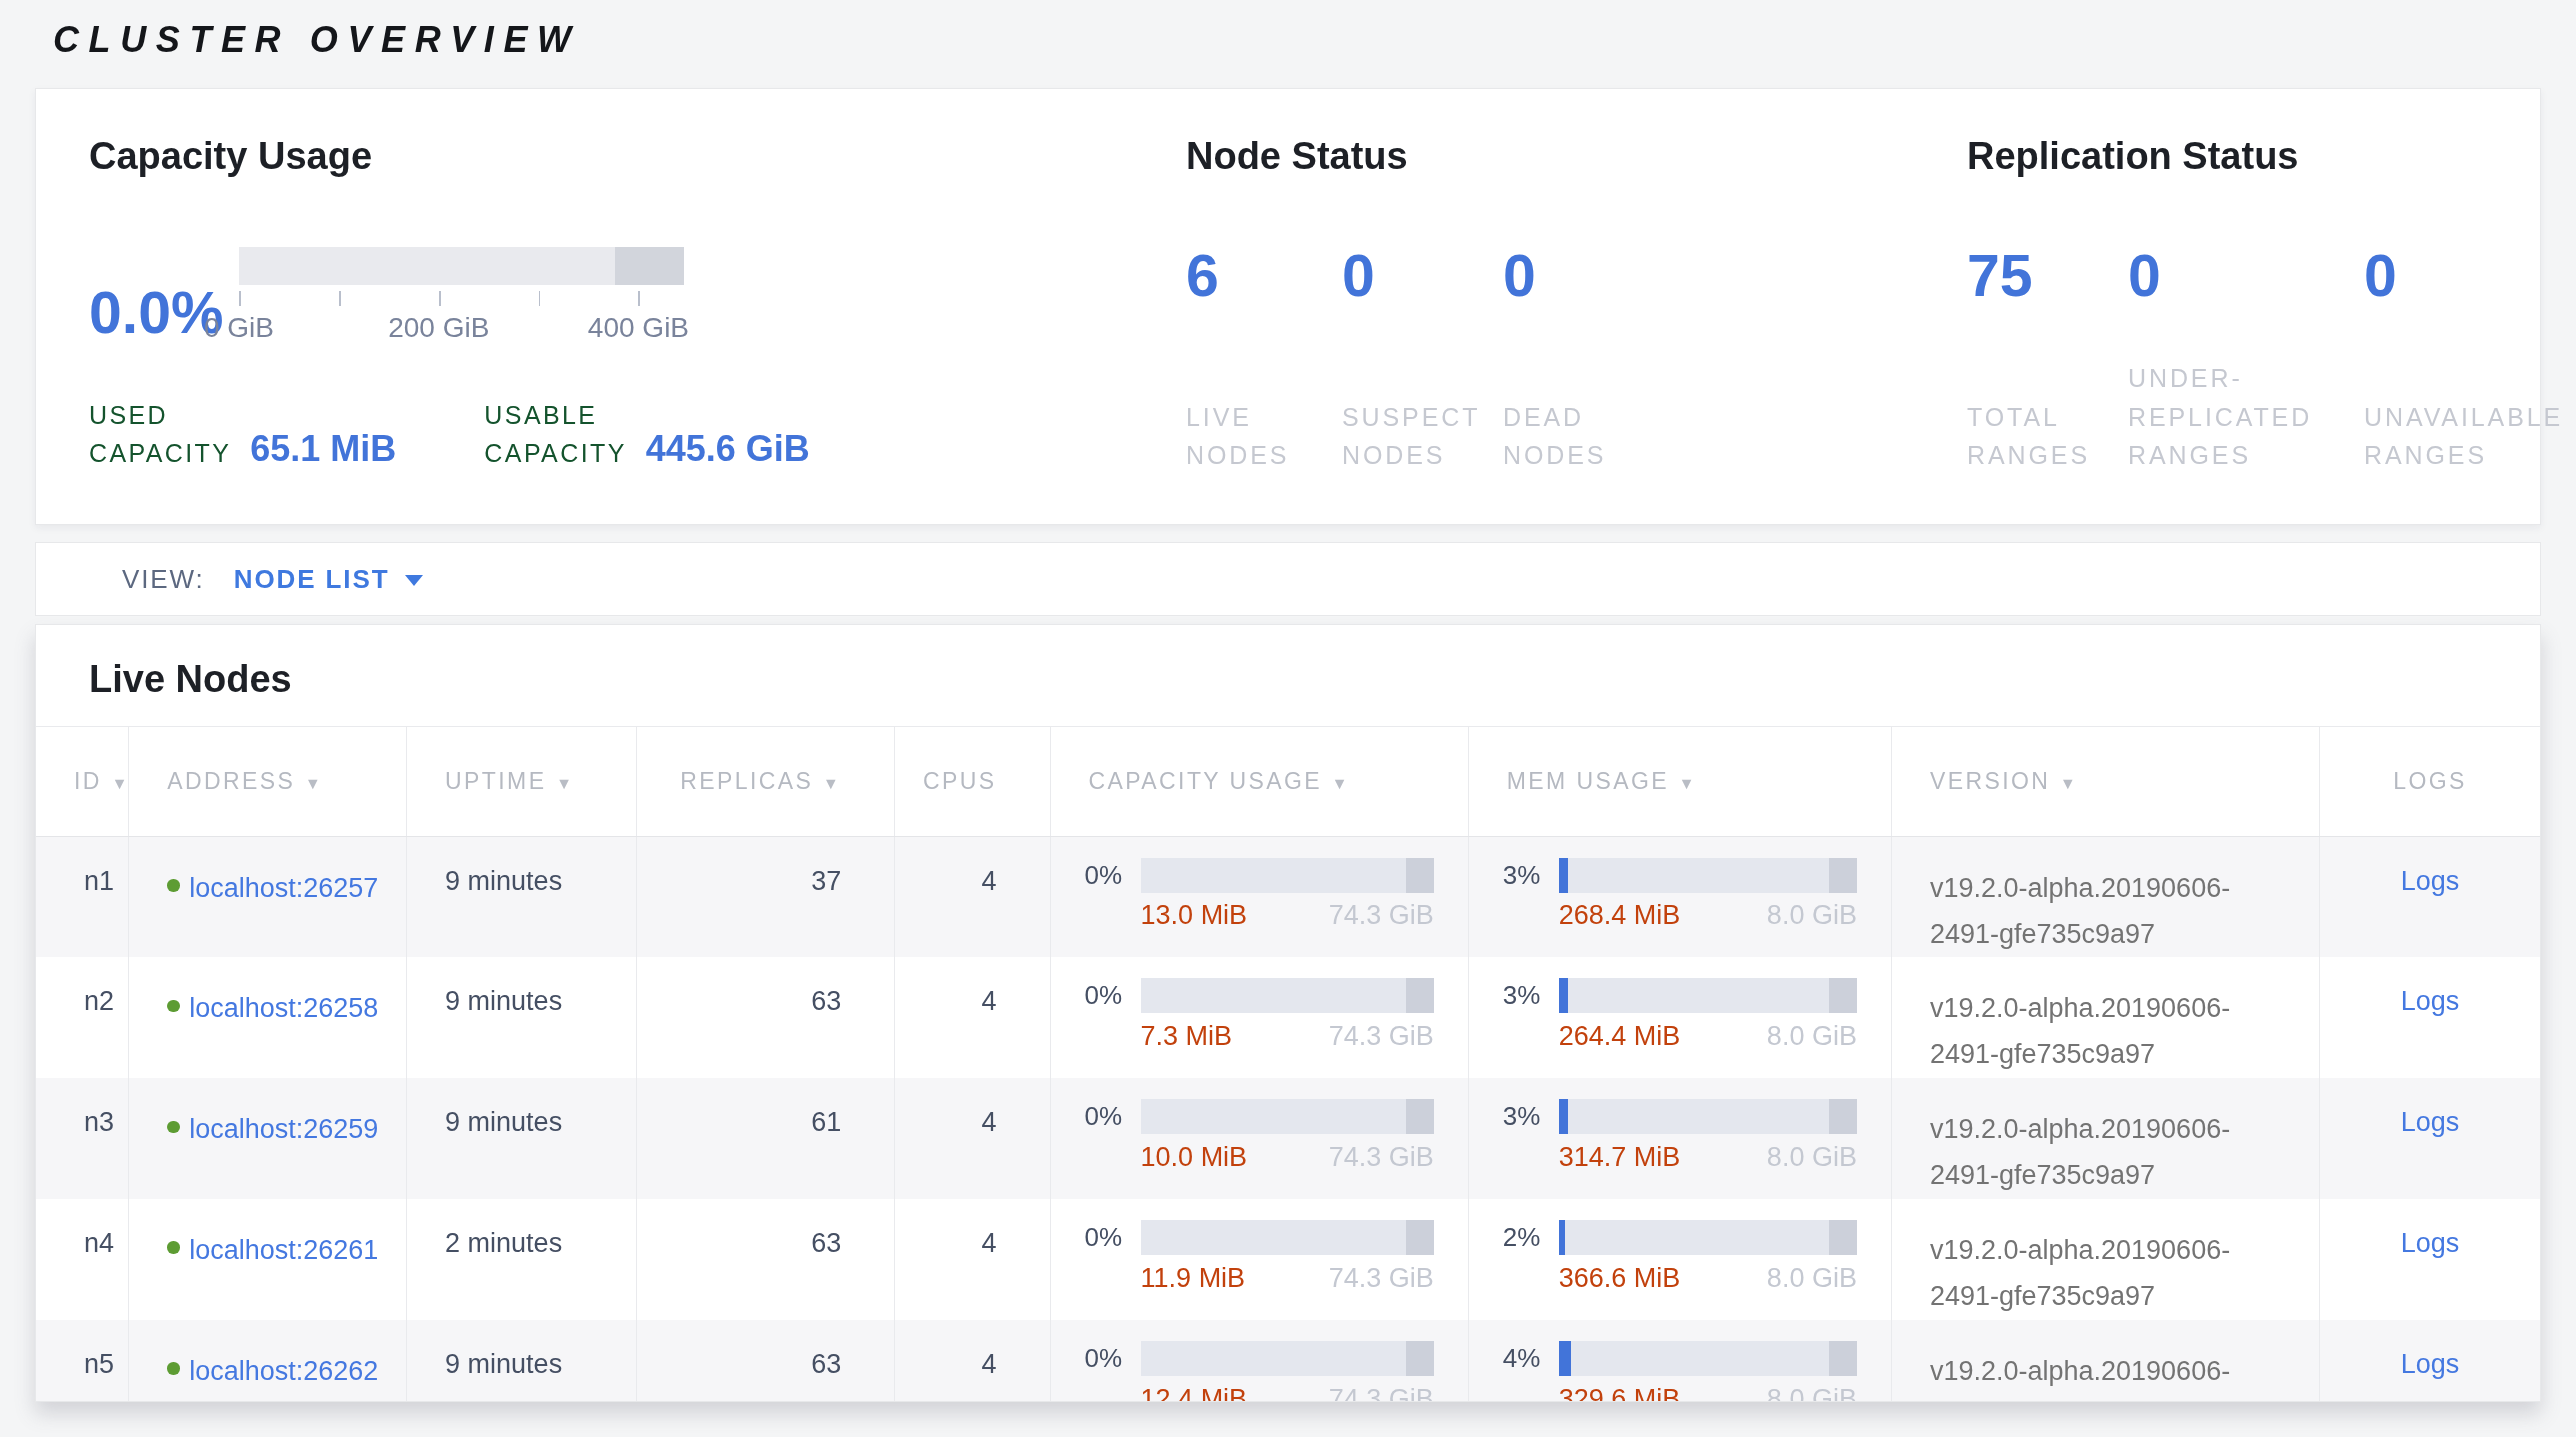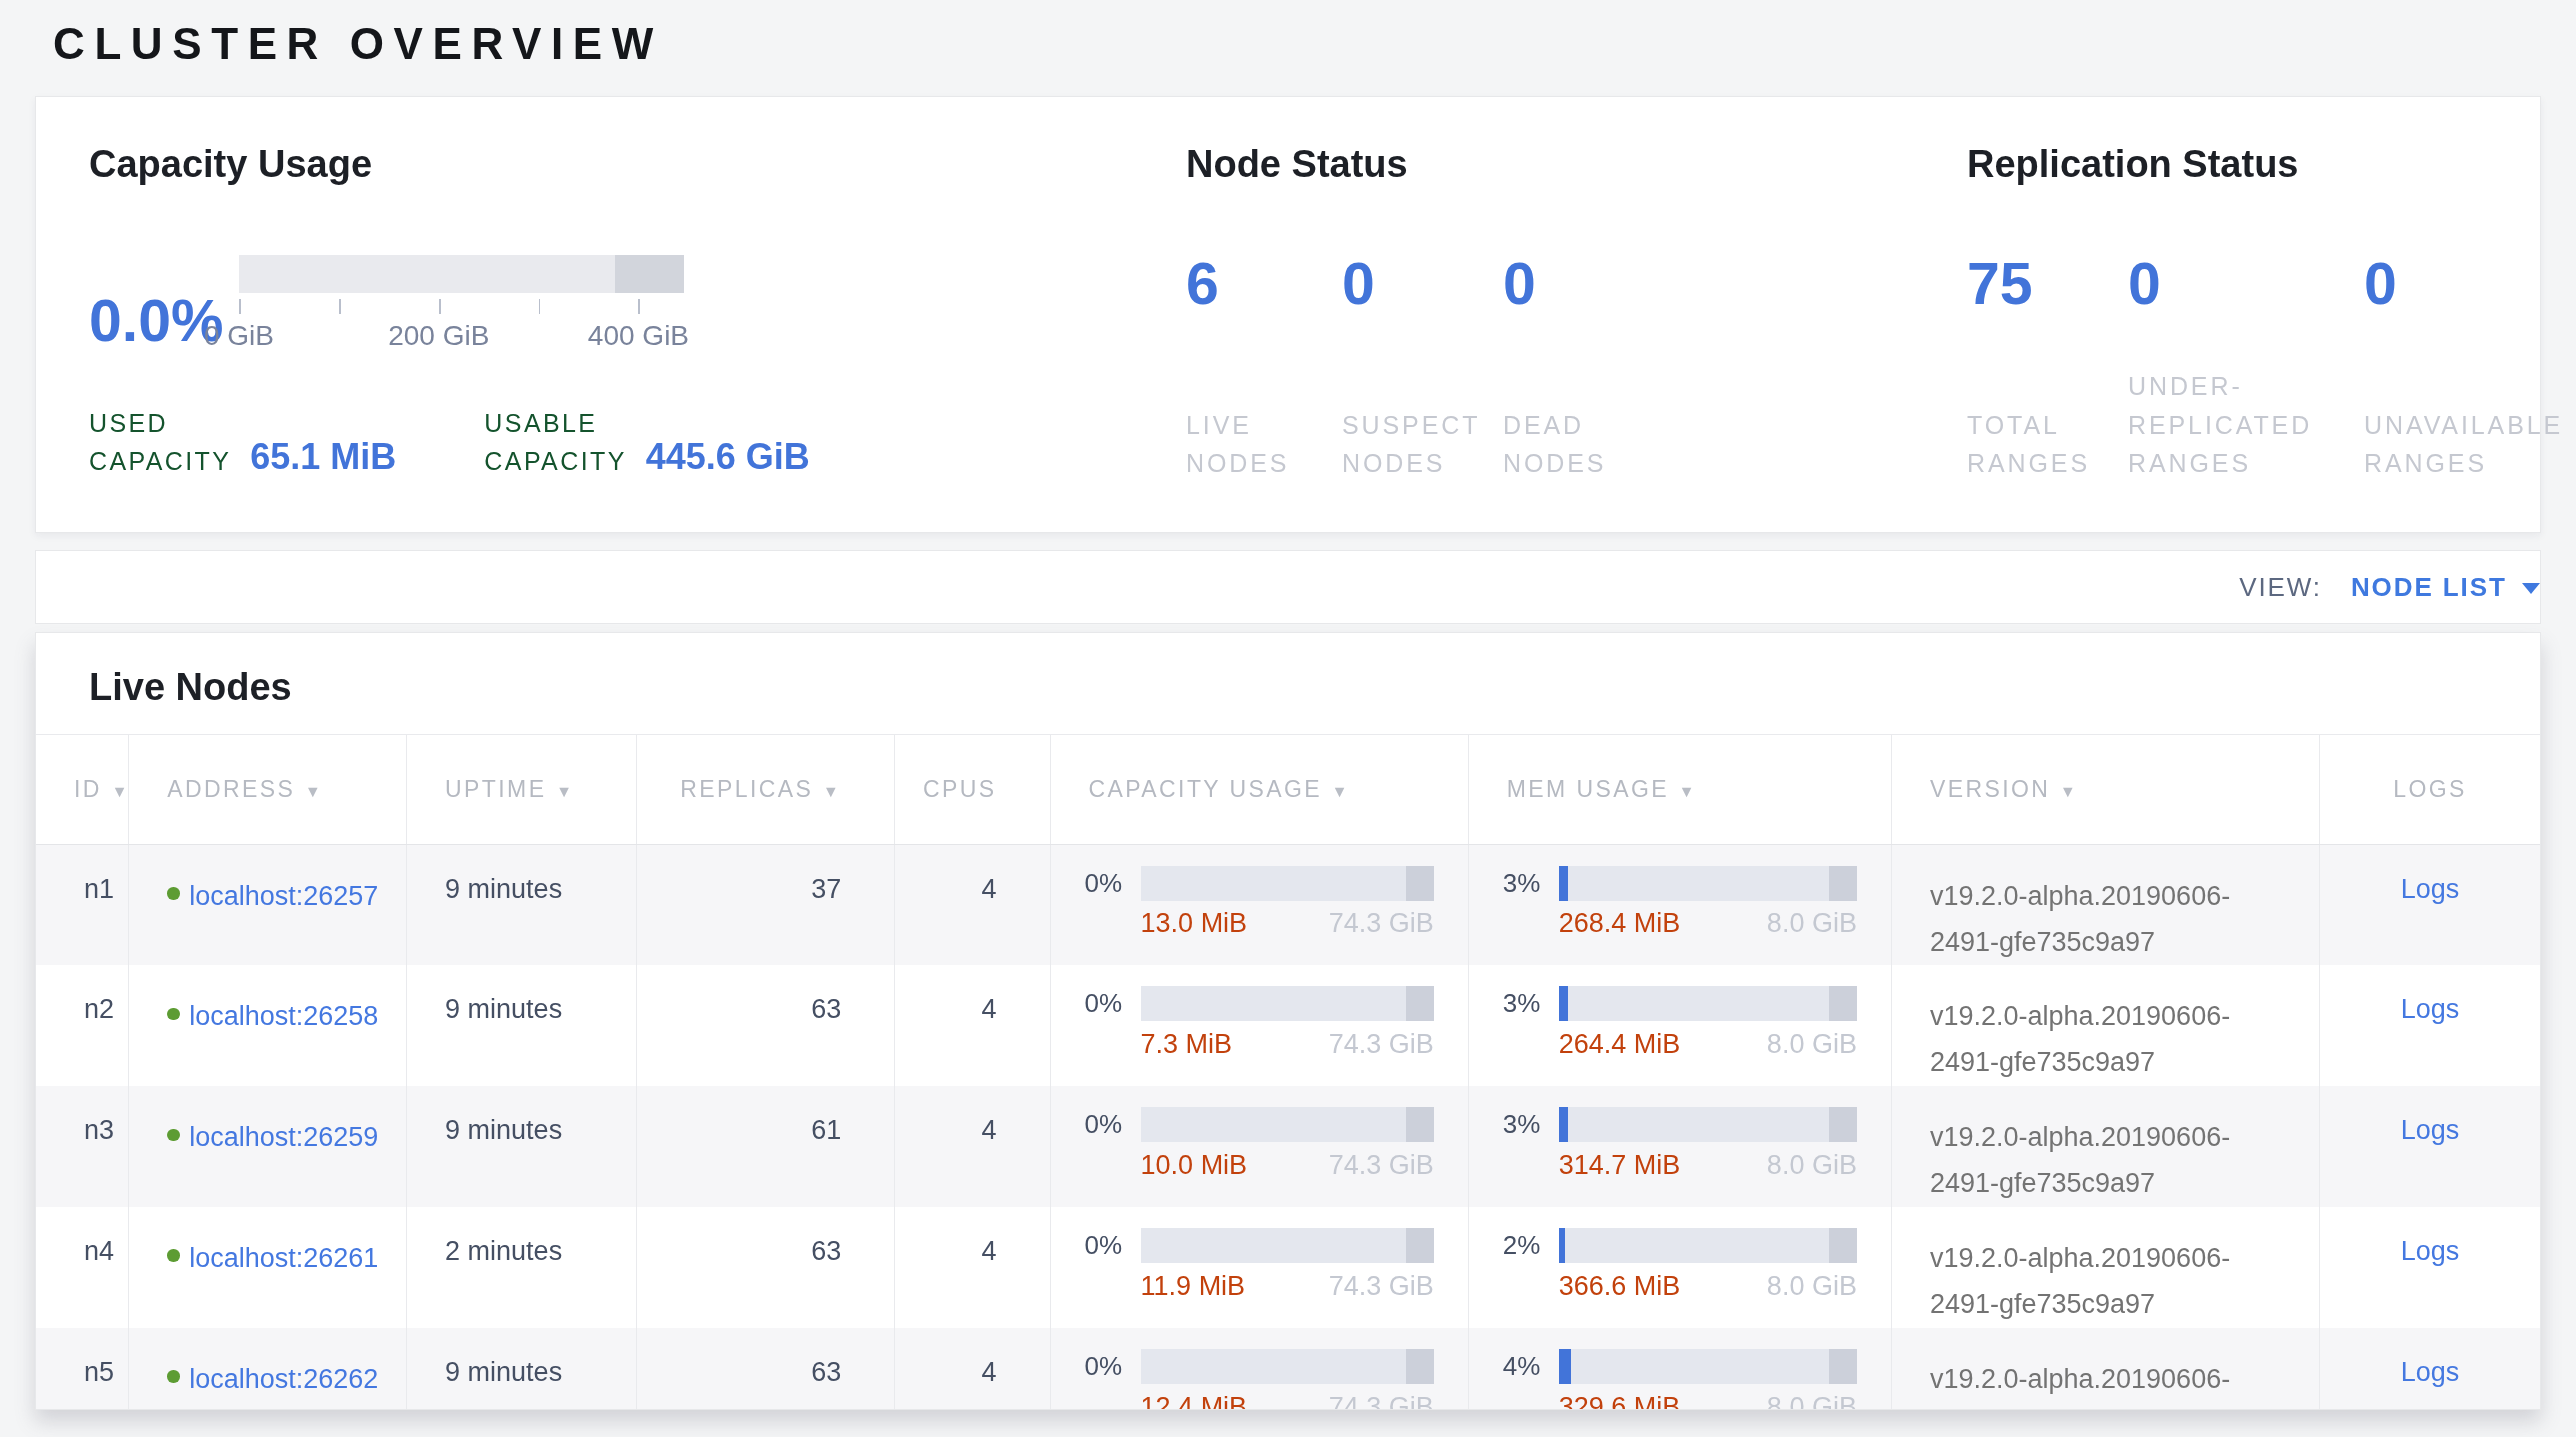--- a/index.html
+++ b/index.html
@@ -7,22 +7,23 @@
   body {
     background:#f4f5f6;
     font-family:"Liberation Sans","DejaVu Sans",sans-serif;
     color:#454f63;
   }
   .page { padding-top:19px; }
 
   
   .page-title {
     margin-left:53px;
-    font-size:44px; font-weight:bold; letter-spacing:9.6px;
+    font-size:36px; font-weight:bold; letter-spacing:9.6px;
     color:#14161a;
+    font-style:italic;
   }
 
   
   .panel {
     background:#ffffff;
     border:1px solid #e7e8ea;
     box-shadow:0 2.9px 7.7px rgba(40,40,60,0.06);
   }
   .summary-panel {
     margin:27px 35px 0 35px;
@@ -75,21 +76,20 @@
   }
 
   
   .view-bar {
     margin:17px 35px 0 35px;
     height:74px;
     background:#ffffff;
     border:1px solid #e7e8ea;
     display:flex; align-items:center;
     padding-left:86px;
-    justify-content:flex-end;
   }
   .view-label { font-size:26px; letter-spacing:1.9px; color:#5c6880; }
   .view-select { display:flex; align-items:center; margin-left:29px; cursor:pointer; }
   .view-value { font-size:26px; letter-spacing:1.9px; color:#3f79df; font-weight:bold; }
   .chevron-down {
     width:0; height:0; margin-left:15.3px; margin-top:3.8px;
     border-left:9.6px solid transparent; border-right:9.6px solid transparent;
     border-top:11.5px solid #3f79df;
   }
 

